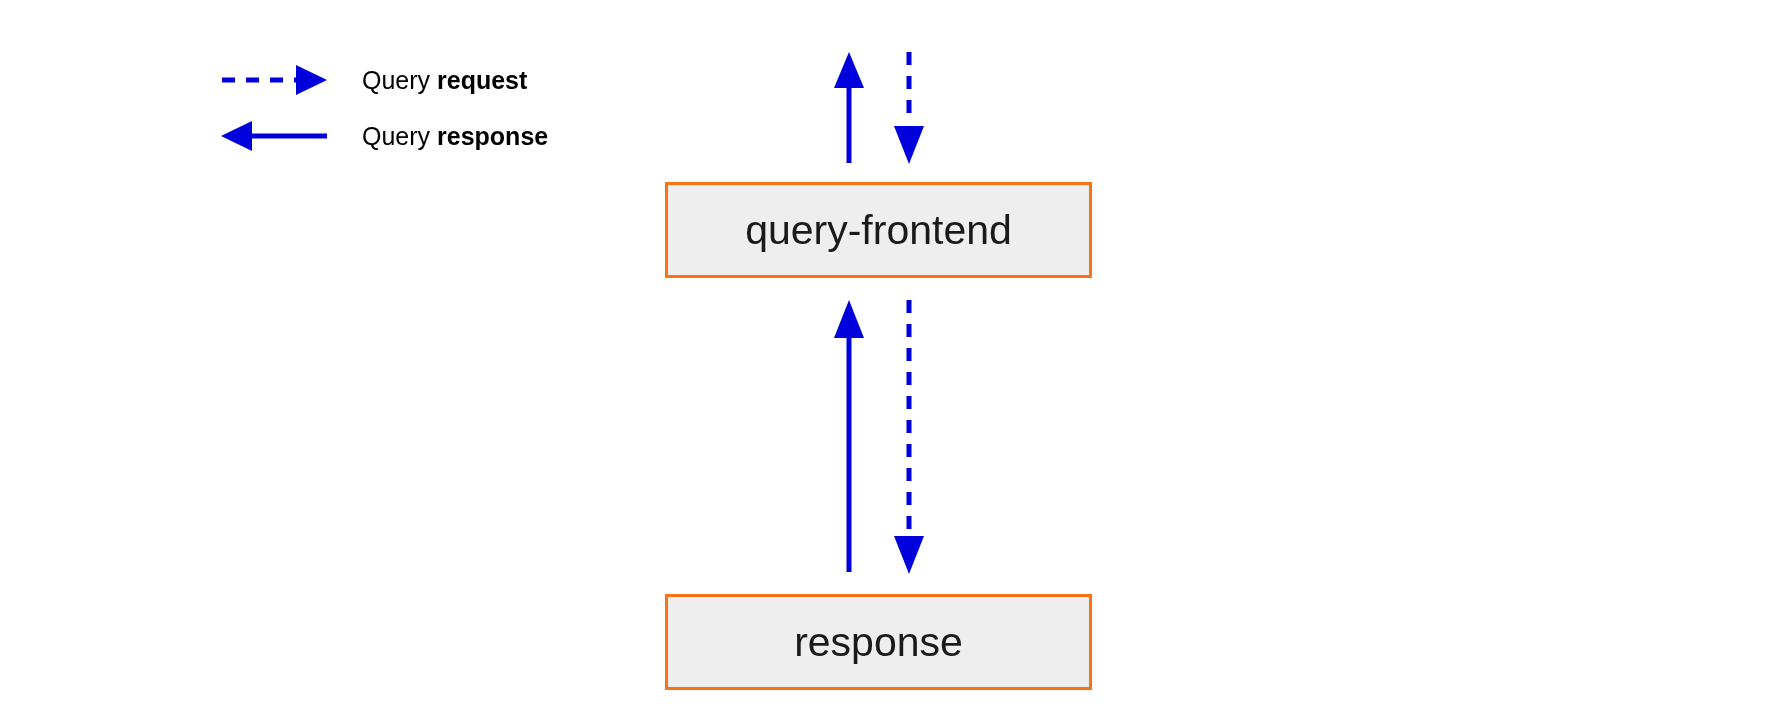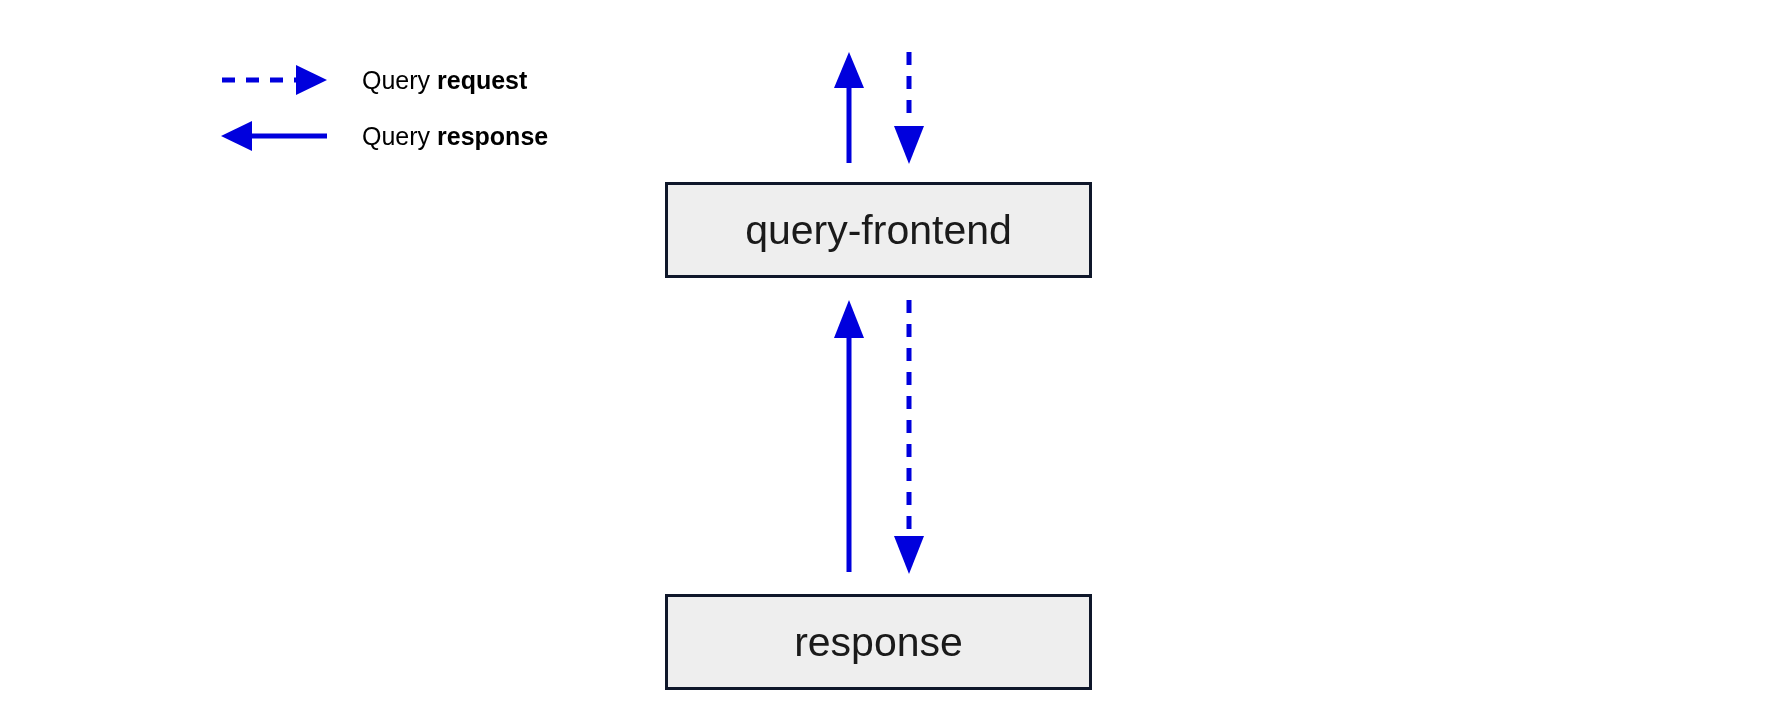--- a/index.html
+++ b/index.html
@@ -54,21 +54,21 @@
   .legend-label .bold { font-weight: bold; }
 
   
   .node-box {
     position: absolute;
     left: 665px;
     width: 427px;
     height: 96px;
     box-sizing: border-box;
     background: #eeeeee;
-    border: 3px solid #0f172a;
+    border: 3px solid #f97316;
     display: flex;
     align-items: center;
     justify-content: center;
   }
   .node-box-frontend { top: 182px; }
   .node-box-querier  { top: 594px; }
   .node-label {
     font-size: 41px;
     color: #1a1a1a;
     line-height: 1;

